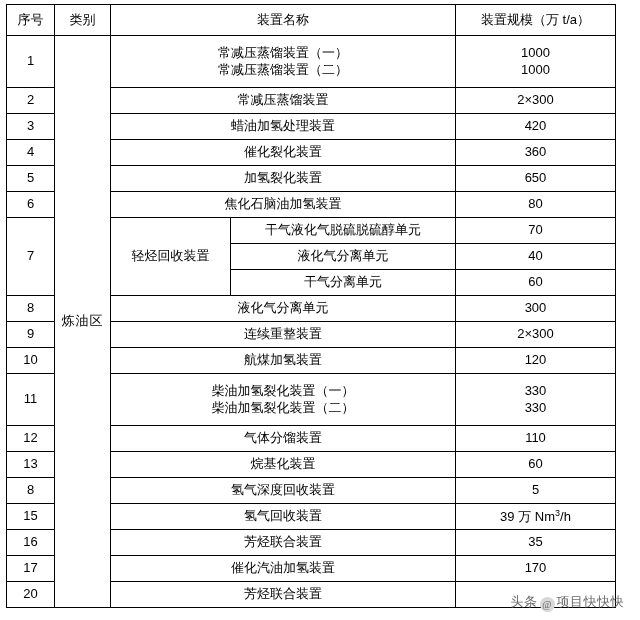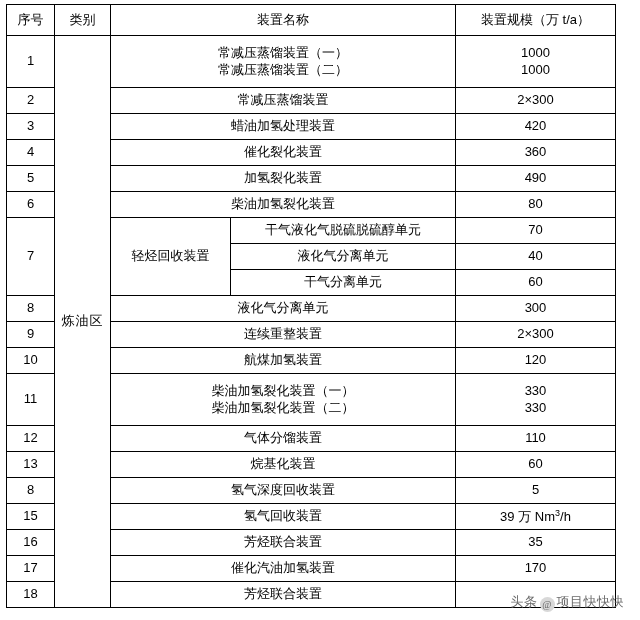--- a/index.html
+++ b/index.html
@@ -125,26 +125,26 @@
 
       <tr class="row-h">
         <td>4</td>
         <td colspan="2">催化裂化装置</td>
         <td>360</td>
       </tr>
 
       <tr class="row-h">
         <td>5</td>
         <td colspan="2">加氢裂化装置</td>
-        <td>490</td>
+        <td>650</td>
       </tr>
 
       <tr class="row-h">
         <td>6</td>
-        <td colspan="2">柴油加氢裂化装置</td>
+        <td colspan="2">焦化石脑油加氢装置</td>
         <td>80</td>
       </tr>
 
       <tr class="row-h">
         <td rowspan="3">7</td>
         <td rowspan="3">轻烃回收装置</td>
         <td>干气液化气脱硫脱硫醇单元</td>
         <td>70</td>
       </tr>
       <tr class="row-h">
@@ -216,21 +216,21 @@
         <td>35</td>
       </tr>
 
       <tr class="row-h">
         <td>17</td>
         <td colspan="2">催化汽油加氢装置</td>
         <td>170</td>
       </tr>
 
       <tr class="row-h">
-        <td>18</td>
+        <td>20</td>
         <td colspan="2">芳烃联合装置</td>
         <td></td>
       </tr>
     </tbody>
   </table>
 </div>
 
 <div class="watermark">
   <span>头条</span><span class="wm-logo">@</span><span>项目快快快</span>
 </div>

